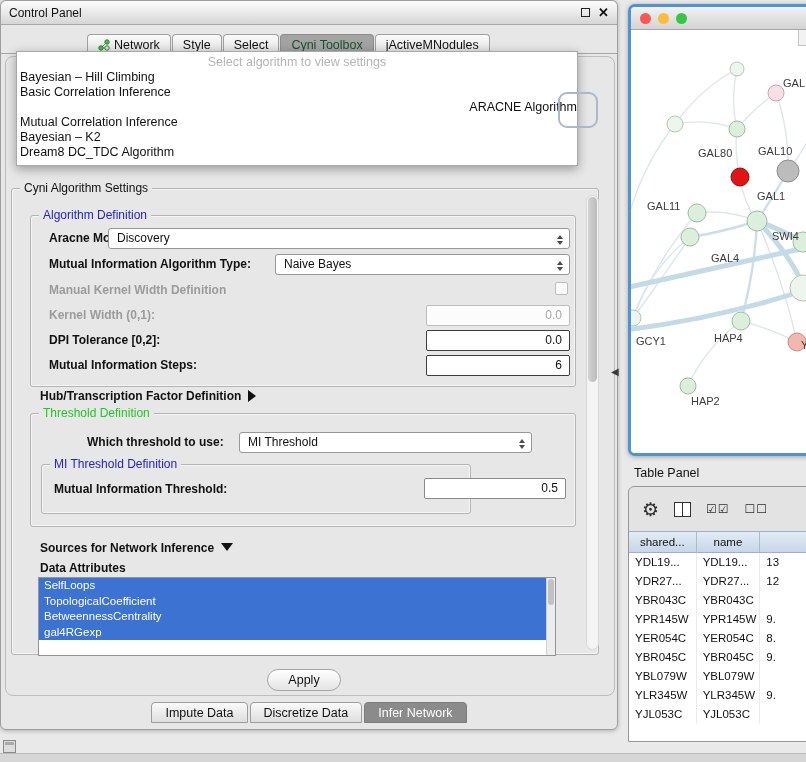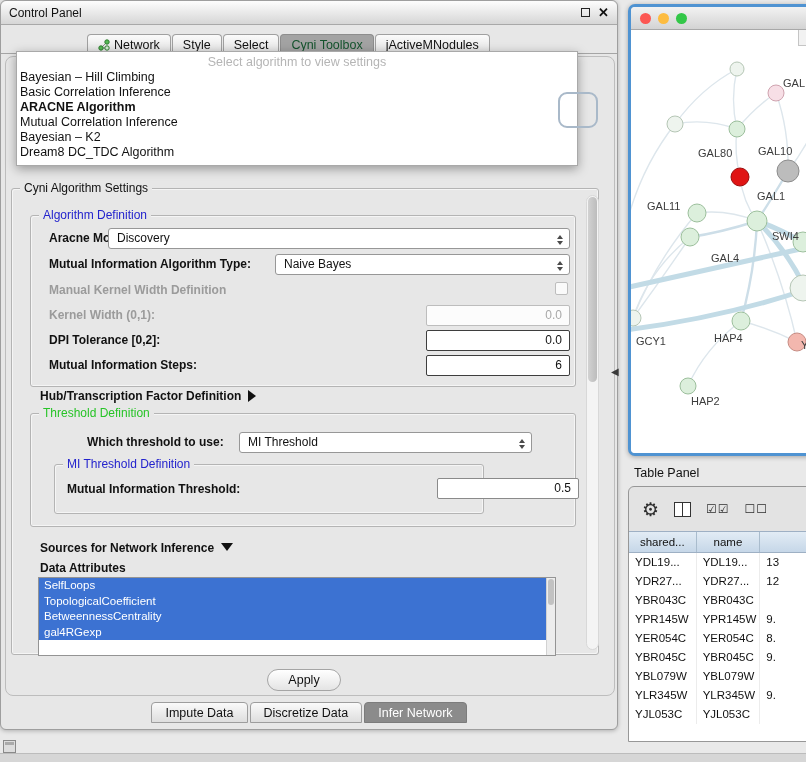--- a/index.html
+++ b/index.html
@@ -26,21 +26,21 @@
   .tab.active { background:#a3a3a3; color:#14532d; border-color:#8d8d8d; }
 
   #panel-border { position:absolute; left:4px; top:55px; width:610px; height:640px;
     border:1px solid #bdbdbd; border-radius:8px; }
 
   
   #algo-popup { position:absolute; left:16px; top:51px; width:562px; height:115px; z-index:30;
     background:#fff; border:1px solid #a9a9a9; box-shadow:0 3px 10px rgba(0,0,0,.35); padding-top:3px; }
   .popup-placeholder { text-align:center; color:#b5b5b5; font-size:12.5px; height:15px; line-height:15px; }
   .algo-item { font-size:12.5px; height:15px; line-height:15px; padding-left:3px; white-space:nowrap; }
-  .algo-item.selected { font-weight:bold; }
+  .algo-item.selected { font-weight:normal;text-align:right; }
   #field-fragment { position:absolute; left:558px; top:92px; width:40px; height:36px; z-index:40;
     border:2px solid #a9b9c9; border-radius:9px; }
 
   
   .group { position:absolute; border:1px solid #b4b4b4; border-radius:3px;
     box-shadow:inset 1px 1px 0 rgba(255,255,255,.6), inset -1px -1px 0 rgba(255,255,255,.6); }
   .gtitle { position:absolute; top:-8px; left:8px; background:#e7e7e7; padding:0 4px; font-size:12px; white-space:nowrap; }
   .gtitle.blue { color:#2323cd; }
   .gtitle.green { color:#27c427; }
 
@@ -201,21 +201,21 @@
 
       <span class="lbl" style="left:56px; top:21px;">Which threshold to use:</span>
       <div class="combo" style="left:208px; top:18px; width:293px;">
         <span>MI Threshold</span>
         <span class="stepper">
             <span class="tri-up"></span>
             <span class="tri-down"></span>
           </span>
       </div>
 
-      <div class="group" style="left:23px; top:50px; width:430px; height:50px;">
+      <div class="group" style="left:10px; top:50px; width:430px; height:50px;">
         <span class="gtitle blue">MI Threshold Definition</span>
         <span class="lbl" style="left:12px; top:17px;">Mutual Information Threshold:</span>
         <div class="field mid" style="left:382px; top:13px; width:142px;">0.5</div>
       </div>
     </div>
 
     <div style="position:absolute; left:28px; top:352px; font-size:12px; font-weight:600;">
       <span>Sources for Network Inference</span><span class="arrow-down"></span>
     </div>
     <span class="lbl" style="left:28px; top:372px;">Data Attributes</span>

